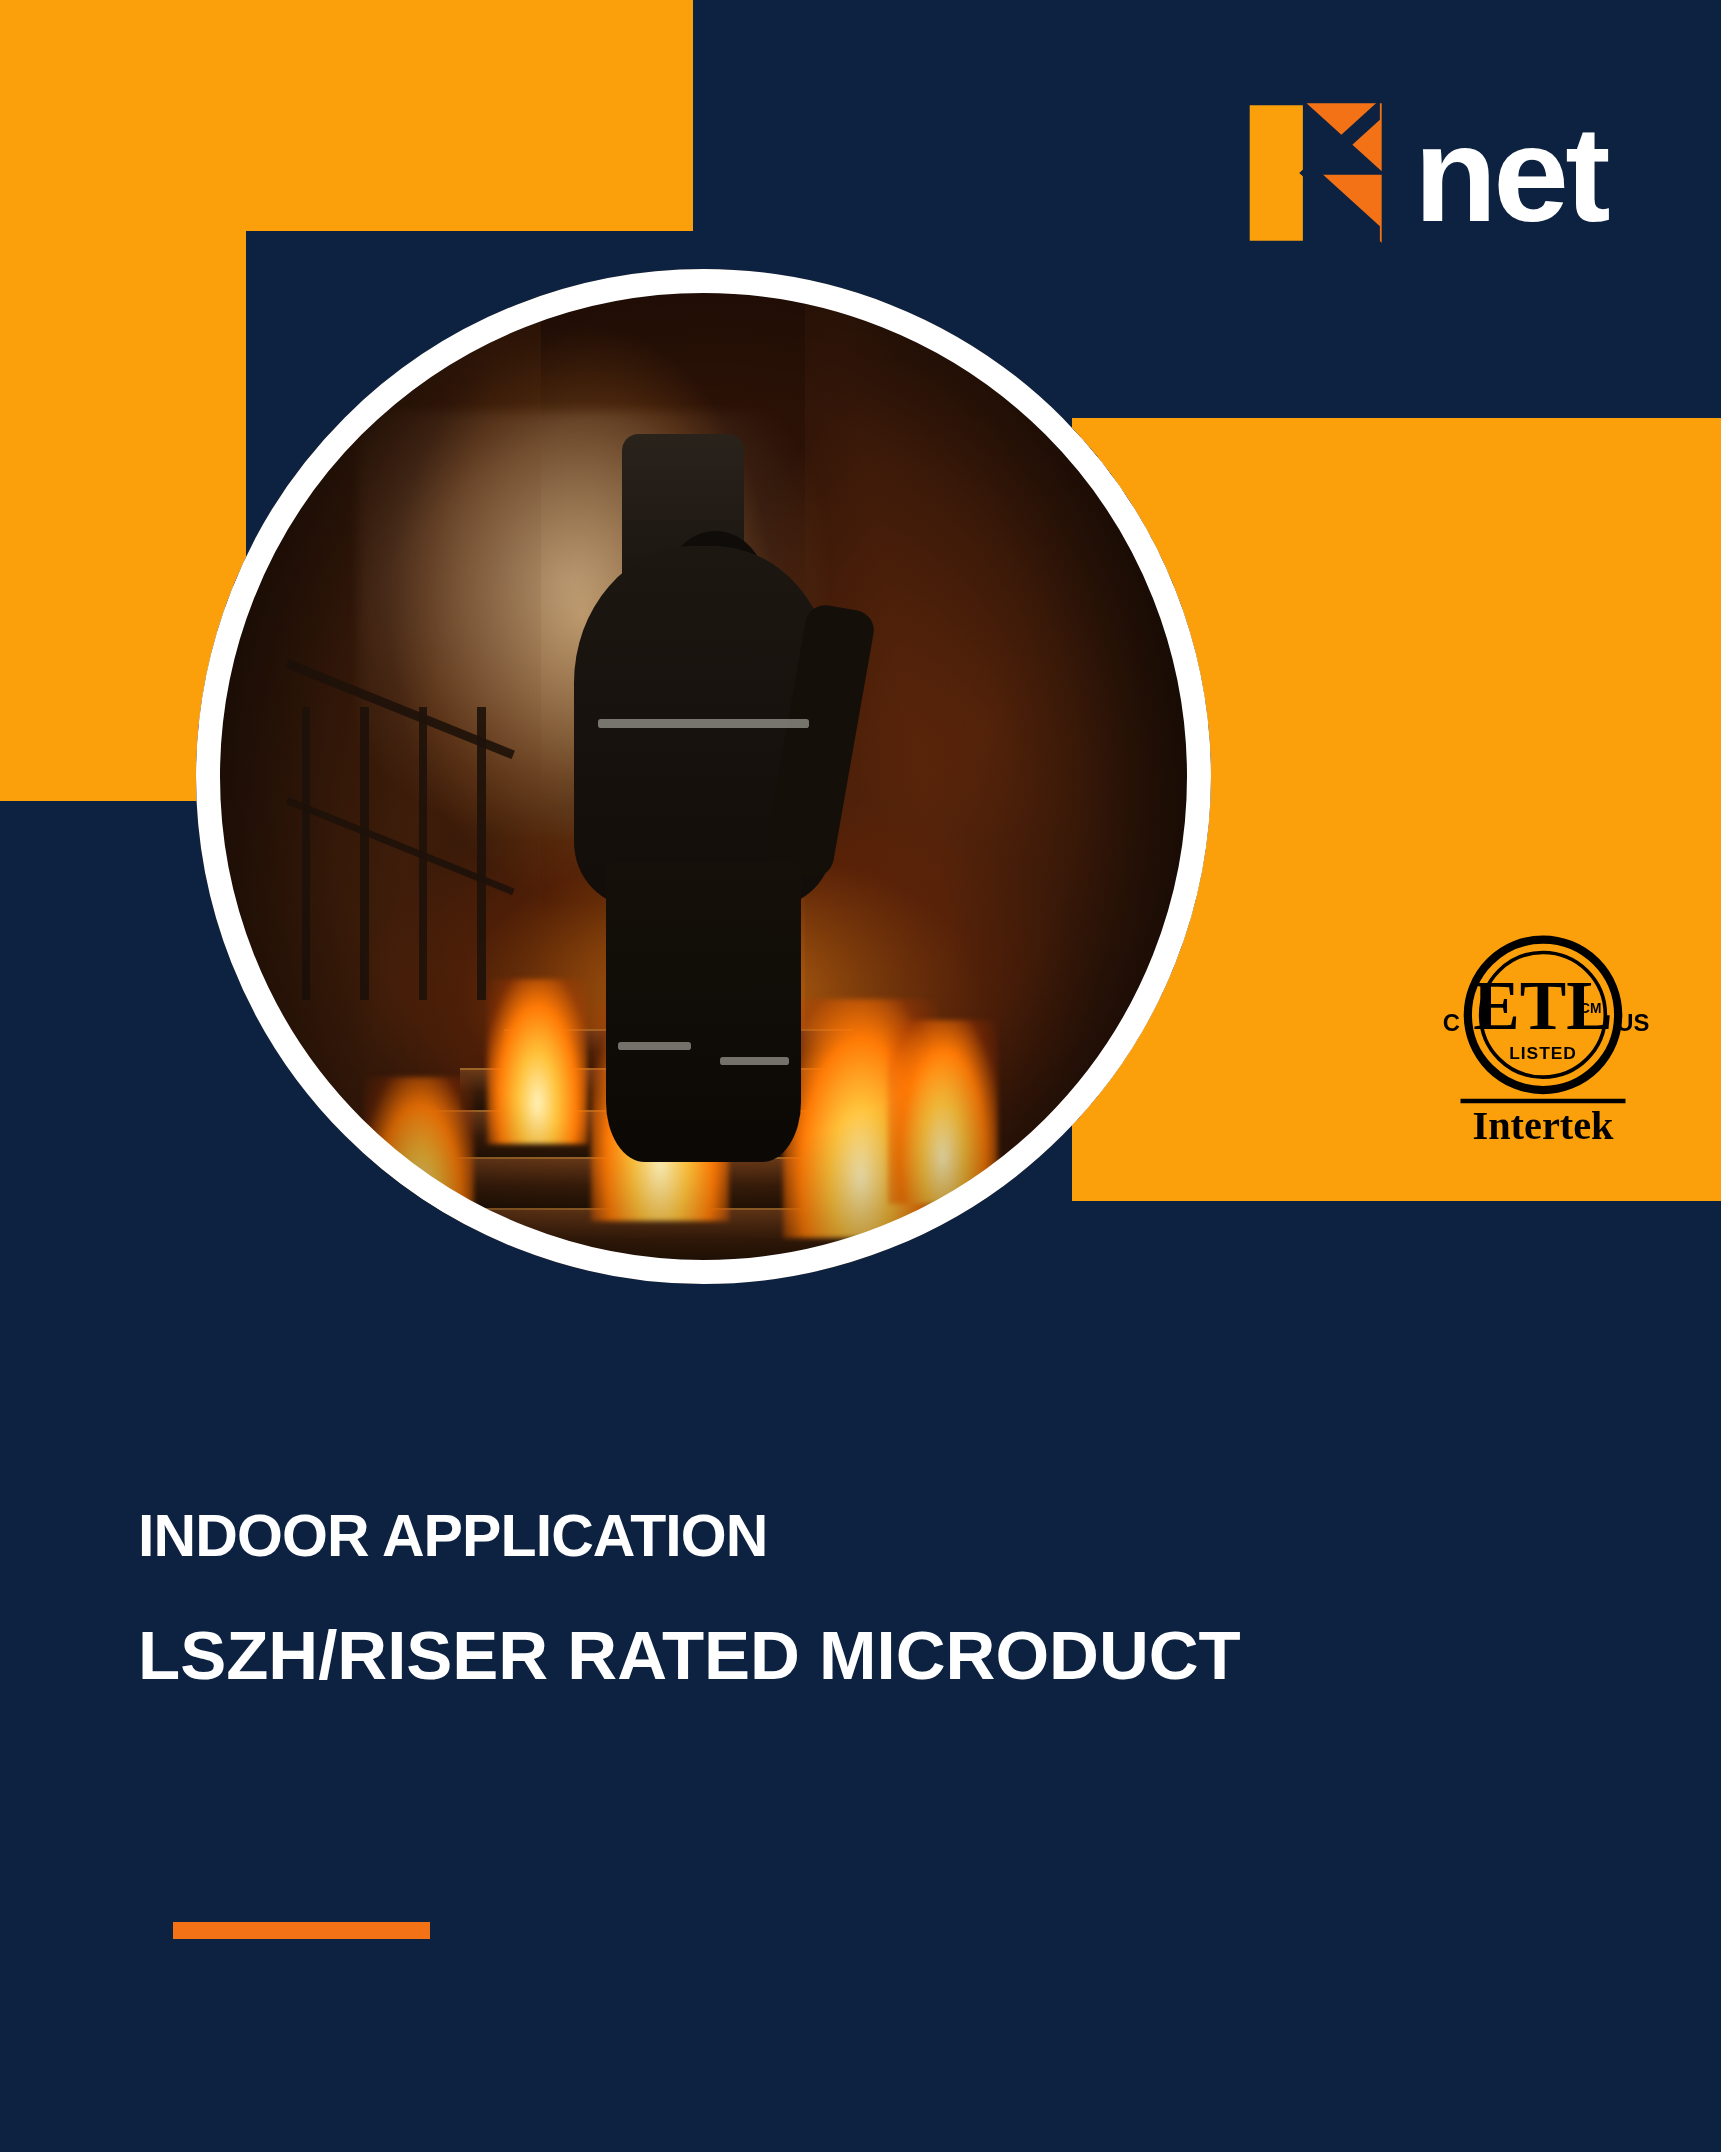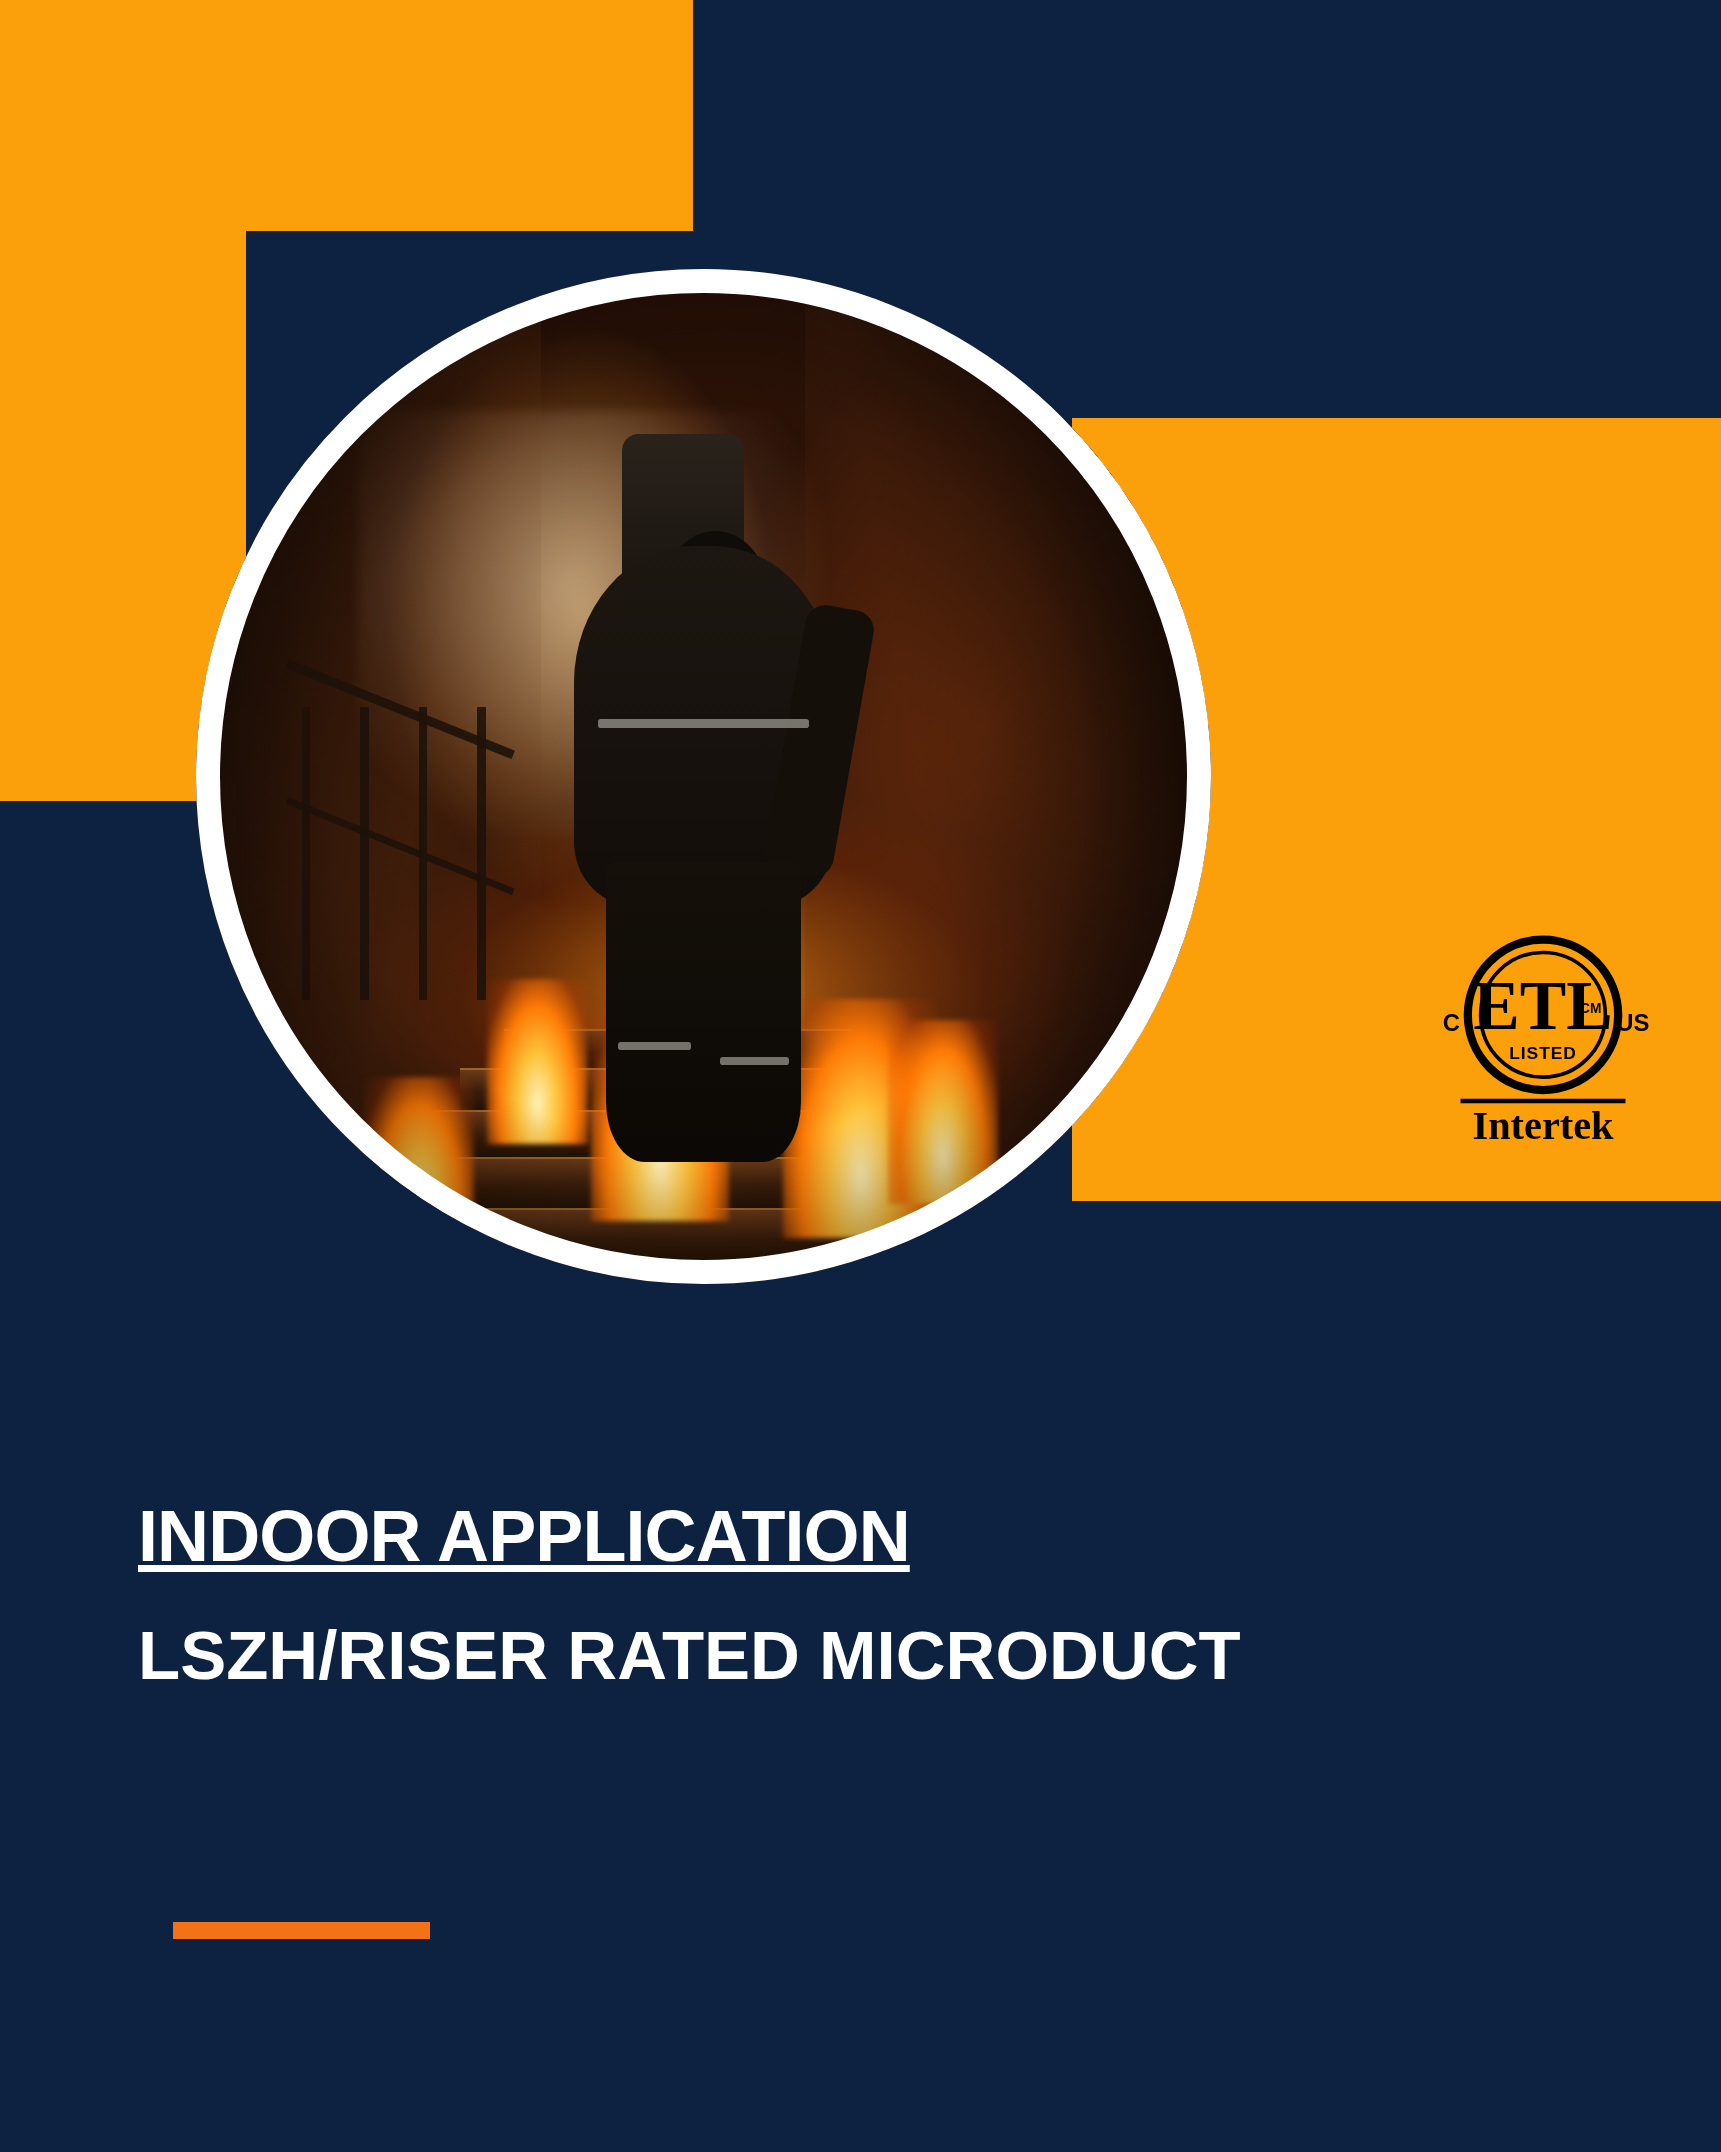--- a/index.html
+++ b/index.html
@@ -194,25 +194,24 @@
     color: #ffffff;
     font-size: 28px;
     line-height: 41px;
   }
 
   
   .headline {
     position: absolute;
     left: 138px; top: 1488px;
     color: #ffffff;
-    font-size: 72px;
+    font-size: 59px;
     font-weight: bold;
     letter-spacing: -0.9px;
     line-height: 96px;
-    text-decoration: underline;
   }
   .subhead {
     position: absolute;
     left: 138px; top: 1618px;
     color: #ffffff;
     font-size: 69px;
     font-weight: bold;
     letter-spacing: 0px;
     line-height: 75px;
   }
@@ -244,20 +243,30 @@
 </style>
 </head>
 <body>
 
 <div class="page">
 
   <div class="block-orange-topleft"></div>
   <div class="block-orange-left"></div>
   <div class="block-orange-right"></div>
 
+  <div class="logo">
+    <svg class="logo-mark" viewBox="0 0 185 168">
+      <path d="M6 10 L64 10 L64 158 L6 158 Z" fill="#FBA00B"></path>
+      <path d="M64 84 L150 6 L150 84 L64 84 Z" fill="#0d2240" stroke="none"></path>
+      <path d="M68 8 L150 8 L150 82 Z" fill="#F47216"></path>
+      <path d="M68 86 L150 86 L150 160 Z" fill="#F47216"></path>
+      <path d="M60 84 L148 4 L148 26 L84 84 L148 142 L148 164 Z" fill="#0d2240"></path>
+    </svg>
+    <div class="logo-text">net</div>
+  </div>
 
   <div class="photo-wrap">
     <div class="photo-inner">
       <div class="scene">
         <div class="wall-left"></div>
         <div class="wall-right"></div>
         <div class="smoke"></div>
 
         <div class="railing">
           <div class="rail-bar rail-top"></div>

